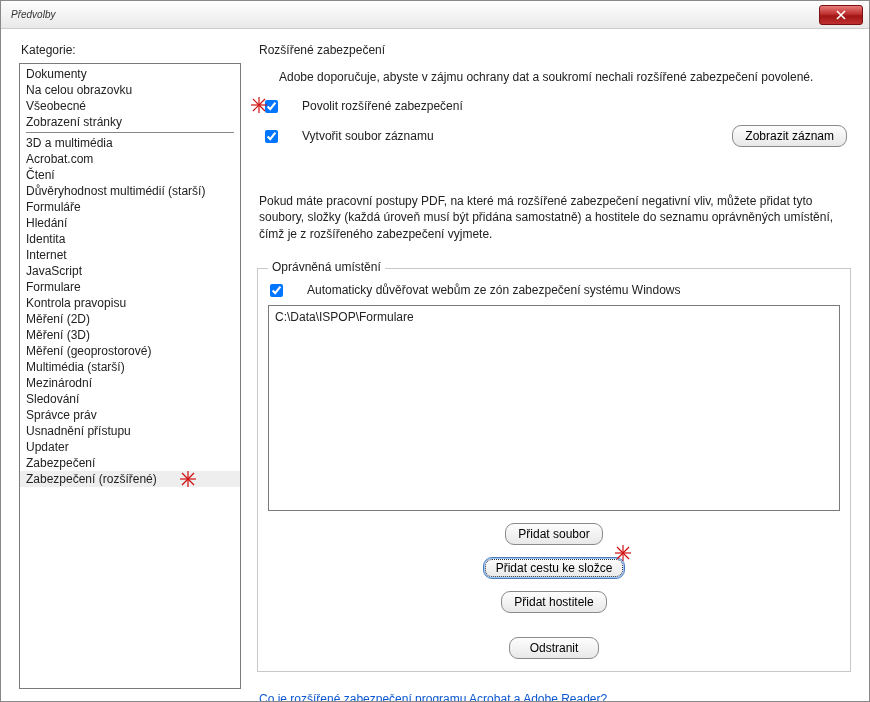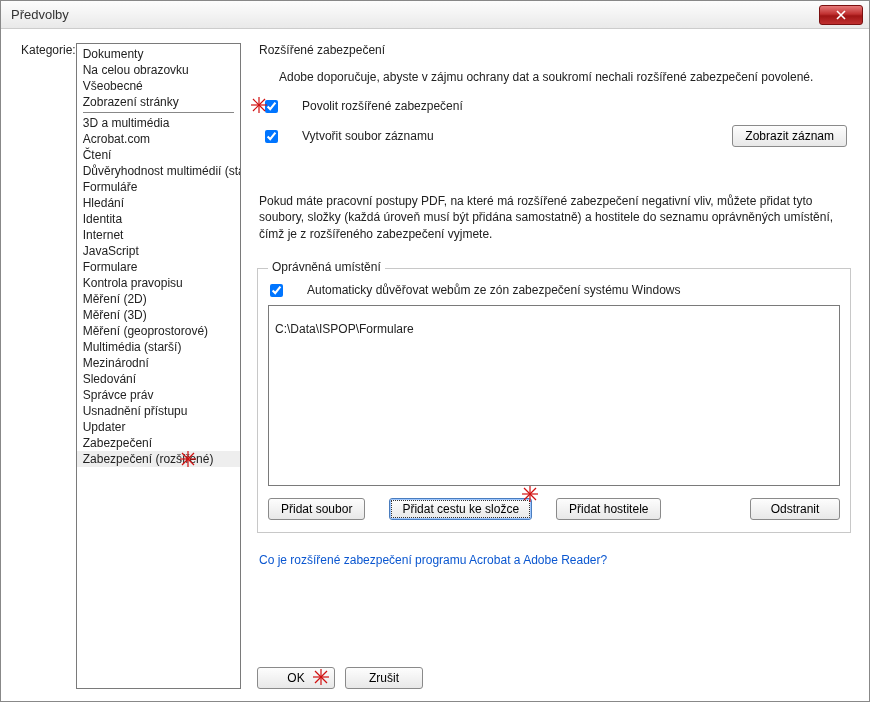--- a/index.html
+++ b/index.html
@@ -18,41 +18,41 @@
   
   .titlebar {
     height: 28px;
     background: linear-gradient(#fdfdfd, #e9e9e9);
     border-bottom: 1px solid #ccc;
     display: flex;
     align-items: center;
     justify-content: space-between;
     padding-left: 10px;
   }
-  .titlebar .title { font-size: 13px; color: #333; }
+  .titlebar .title { font-size: 10px; color: #333; font-style: italic; }
   .close-btn {
     width: 44px; height: 20px;
     margin-right: 6px;
     background: linear-gradient(#e67a7a, #c03030 45%, #a01515 55%, #c03030);
     border: 1px solid #7a1010;
     border-radius: 3px;
     display: flex; align-items: center; justify-content: center;
     color: #fff;
     cursor: pointer;
   }
   .close-btn svg { width: 10px; height: 10px; }
 
   
   .content {
     display: flex;
     height: calc(100% - 28px);
     padding: 14px 18px 12px 18px;
     gap: 16px;
   }
-  .left-col { width: 222px; flex: 0 0 222px; display:flex; flex-direction:row; }
+  .left-col { width: 222px; flex: 0 0 222px; display:flex; flex-direction:column; }
   .right-col { flex: 1; display:flex; flex-direction:column; }
 
   .col-heading { margin: 0 0 6px 2px; color:#222; }
 
   .cat-list {
     flex: 1;
     border: 1px solid #7a7a7a;
     background: #fff;
     overflow-y: auto;
     padding: 2px 0;
@@ -87,40 +87,40 @@
     position: absolute;
     top: -9px; left: 10px;
     background: #fff;
     padding: 0 4px;
     font-size: 12px;
   }
 
   .listbox {
     border: 1px solid #7a7a7a;
     background: #fff;
-    height: 181px;
+    height: 206px;
     margin: 8px 0 12px 0;
-    padding: 16px 6px;
+    padding: 4px 6px;
     overflow: auto;
   }
   .listbox .entry { padding: 0 0 1px 0; }
 
   .btn {
     font: inherit;
     padding: 2px 12px;
     min-width: 90px;
     height: 22px;
     background: linear-gradient(#fdfdfd, #e8e8e8);
     border: 1px solid #8a8a8a;
-    border-radius: 3px;
+    border-radius: 9px;
     cursor: pointer;
   }
   .btn.focused { outline: 1px dotted #333; outline-offset: -3px; border-color:#4a7dbf; box-shadow: 0 0 0 1px #9ec7ff inset; }
 
-  .btn-row { display:flex; gap:24px; align-items:center; }
+  .btn-row { display:flex; gap:12px; align-items:center;flex-direction:column; }
   .btn-row .spacer { flex:1; }
 
   .link { color: #0b57d0; cursor: pointer; margin: 14px 0 0 2px; display:inline-block; }
 
   .footer {
     margin-top: auto;
     display:flex;
     gap: 10px;
     padding-top: 18px;
   }

